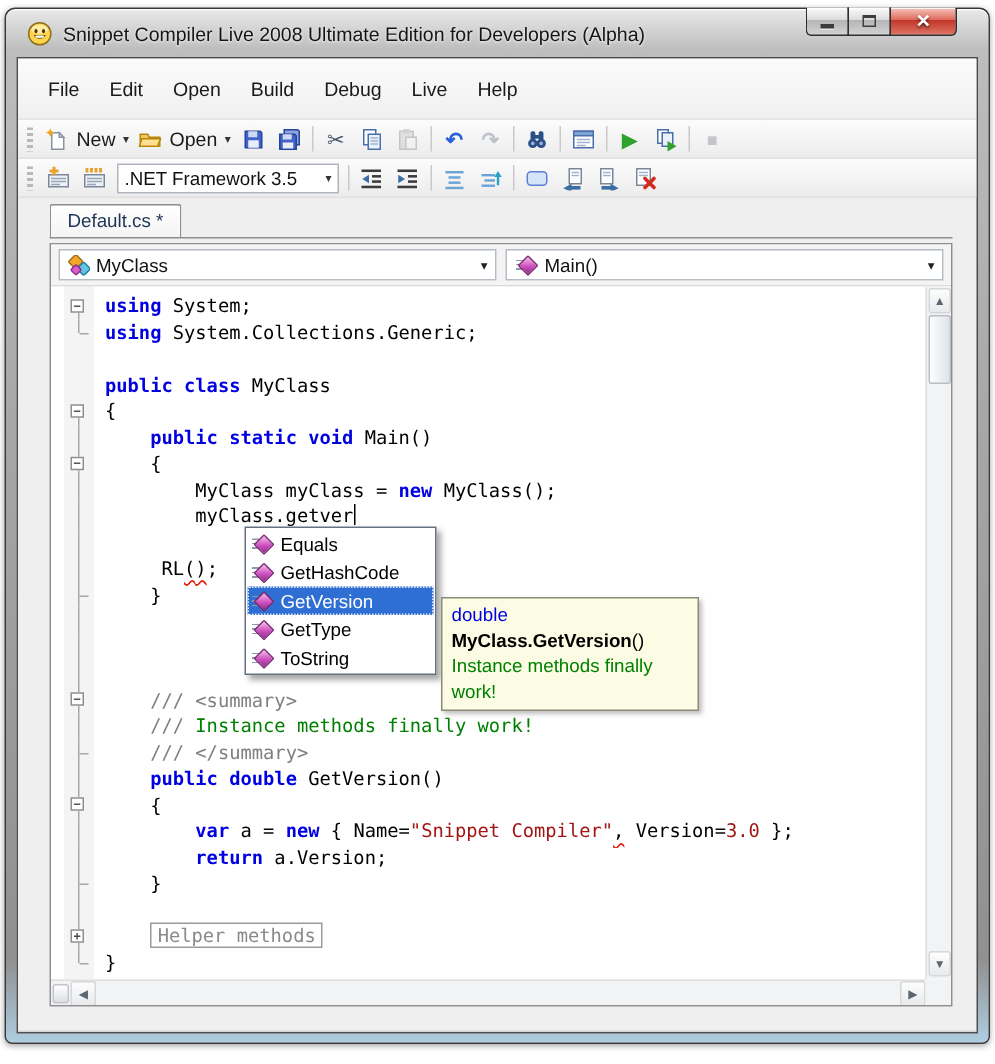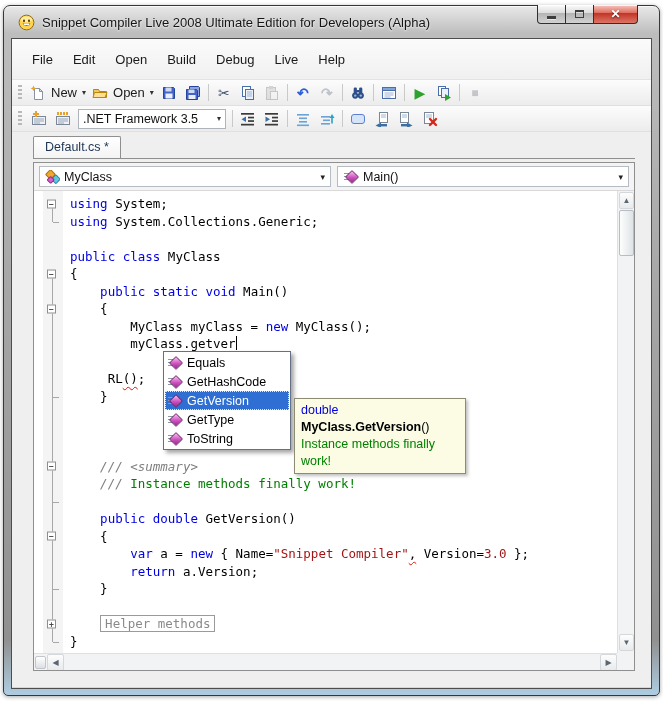--- a/index.html
+++ b/index.html
@@ -56,25 +56,25 @@
   .code-line{display:flex;align-items:center;height:17.5px;padding-left:10px;}
   .gut{width:17px;flex:0 0 17px;position:relative;height:100%;}
   .g-line::before,.g-minus2::before,.g-plus2::before,.g-tick::before{content:"";position:absolute;left:8px;top:0;bottom:0;width:1px;background:#a8a8a8;}
   .g-end::before{content:"";position:absolute;left:8px;top:0;height:55%;width:1px;background:#a8a8a8;}
   .g-end::after,.g-tick::after{content:"";position:absolute;left:9px;top:52%;width:6px;height:1px;background:#a8a8a8;}
   .g-minus i,.g-minus2 i,.g-plus2 i{position:absolute;left:3px;top:50%;transform:translateY(-50%);width:9px;height:9px;
     border:1px solid #8e8e8e;background:#fff;font:bold 8px/7px "DejaVu Sans Mono",monospace;color:#4a4a4a;
     text-align:center;font-style:normal;z-index:2;}
   .g-minus::before{content:"";position:absolute;left:8px;top:50%;bottom:0;width:1px;background:#a8a8a8;}
   .txt{white-space:pre;padding-left:9px;font-family:"DejaVu Sans Mono",monospace;font-size:12.5px;color:#000;}
-  .kw{color:var(--keyword);}
+  .kw{color:var(--keyword);font-weight:bold;}
   .pl{color:#000;}
   .str{color:var(--string);}
   .num{color:var(--number);}
-  .cg{color:var(--comment);font-style:italic;}
+  .cg{color:var(--comment);}
   .cgr{color:var(--xml-doc-text);}
   .box{border:1px solid #9a9a9a;color:#8a8a8a;padding:0 4px;background:#fff;}
   .sqg{text-decoration:underline;text-decoration-style:wavy;text-decoration-color:var(--error-squiggle);
     text-decoration-thickness:1px;text-underline-offset:3px;}
   .caret{display:inline-block;width:1.5px;height:14px;background:#000;vertical-align:-2px;}
   
   .is-popup{position:absolute;left:129px;top:160px;width:128px;background:#fff;border:1px solid #667082;
     box-shadow:3px 3px 4px rgba(0,0,0,.35);z-index:5;padding:1px;}
   .is-item{height:19px;display:flex;align-items:center;gap:4px;padding:0 3px 0 2px;font-size:12.5px;color:#000;}
   .is-item.sel{background:var(--selection-bg);color:#fff;outline:1px dotted rgba(255,255,255,.85);outline-offset:-1px;}
@@ -514,20 +514,21 @@
                 <i>−</i>
               </span>
               <span class="txt"><span class="pl">    </span><span class="cg">/// &lt;summary&gt;</span></span>
             </div>
             <div class="code-line">
               <span class="gut g-line"></span>
               <span class="txt"><span class="pl">    </span><span class="cg">/// </span><span class="cgr">Instance methods finally work!</span></span>
             </div>
             <div class="code-line">
               <span class="gut g-tick"></span>
+              <span class="txt"><span class="pl">    </span><span class="cg">/// &lt;/summary&gt;</span></span>
             </div>
             <div class="code-line">
               <span class="gut g-line"></span>
               <span class="txt"><span class="pl">    </span><span class="kw">public</span><span class="pl"> </span><span class="kw">double</span><span class="pl"> GetVersion()</span></span>
             </div>
             <div class="code-line">
               <span class="gut g-minus2">
                 <i>−</i>
               </span>
               <span class="txt"><span class="pl">    {</span></span>

